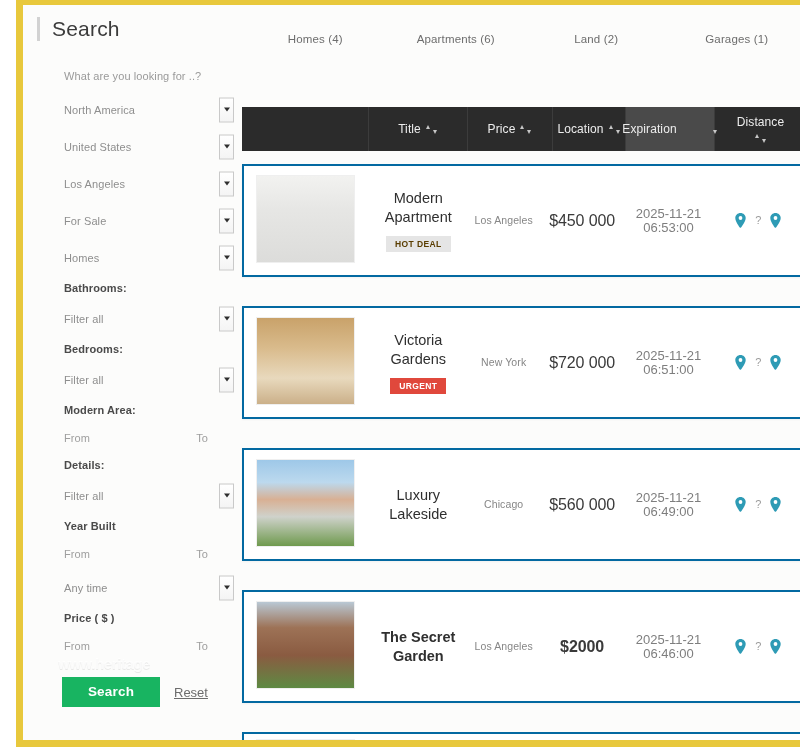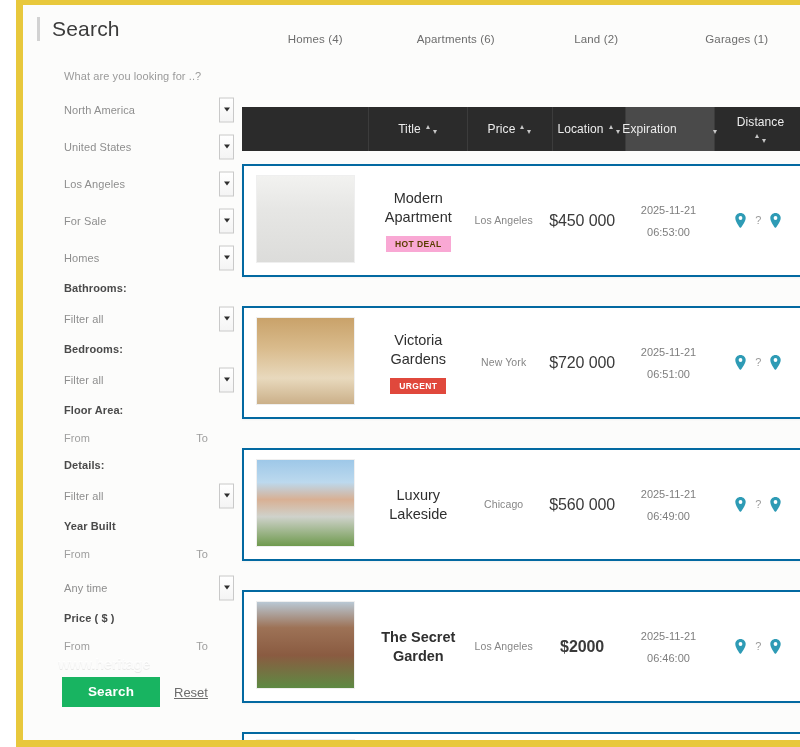--- a/index.html
+++ b/index.html
@@ -310,42 +310,42 @@
   .badge {
     margin-top: 9px;
     font-size: 8.5px;
     font-weight: 700;
     letter-spacing: .4px;
     color: #ffffff;
     padding: 4px 9px 4px 9px;
     display: inline-block;
     line-height: 1;
   }
-  .badge.hot    { background: #f9a8d4; color: #5a3d00; }
+  .badge.hot    { background: #e5e5e5; color: #5a3d00; }
   .badge.urgent { background: #e0483c; }
 
   .p-loc {
     font-size: 10.5px;
     color: #868686;
     text-align: center;
     line-height: 15px;
     letter-spacing: .1px;
   }
   .p-price {
     font-size: 16px;
     color: #3a3a3a;
     white-space: nowrap;
     letter-spacing: -.1px;
   }
   .p-price.bold { font-weight: 700; }
   .p-exp {
-    font-size: 11px;
+    font-size: 13px;
     color: #7e7e7e;
     text-align: center;
-    line-height: 22px;
+    line-height: 14px;
     white-space: nowrap;
   }
 
   .dist-icons {
     display: flex;
     align-items: center;
     justify-content: center;
     gap: 9px;
   }
   .pin {
@@ -436,21 +436,21 @@
       </div>
 
       <div class="group-label">Bedrooms:</div>
       <div class="select-row">
         <span class="sel-label">Filter all</span>
         <span class="sel-box">
             <i class="sel-caret"></i>
           </span>
       </div>
 
-      <div class="group-label">Floor Area:</div>
+      <div class="group-label">Modern Area:</div>
       <div class="fromto">
         <span class="ft from">From</span>
         <span class="ft to">To</span>
       </div>
 
       <div class="group-label">Details:</div>
       <div class="select-row">
         <span class="sel-label">Filter all</span>
         <span class="sel-box">
             <i class="sel-caret"></i>

